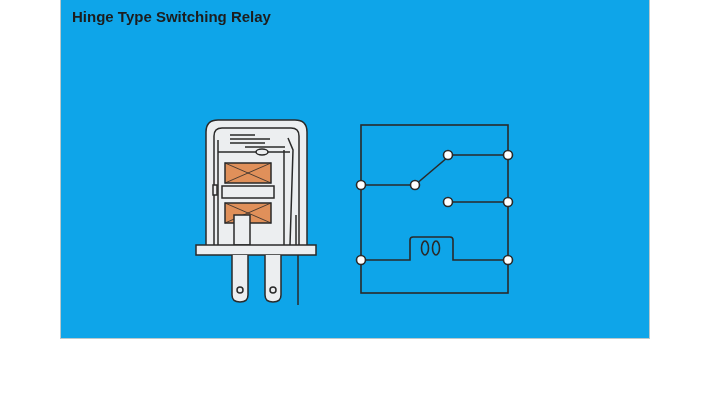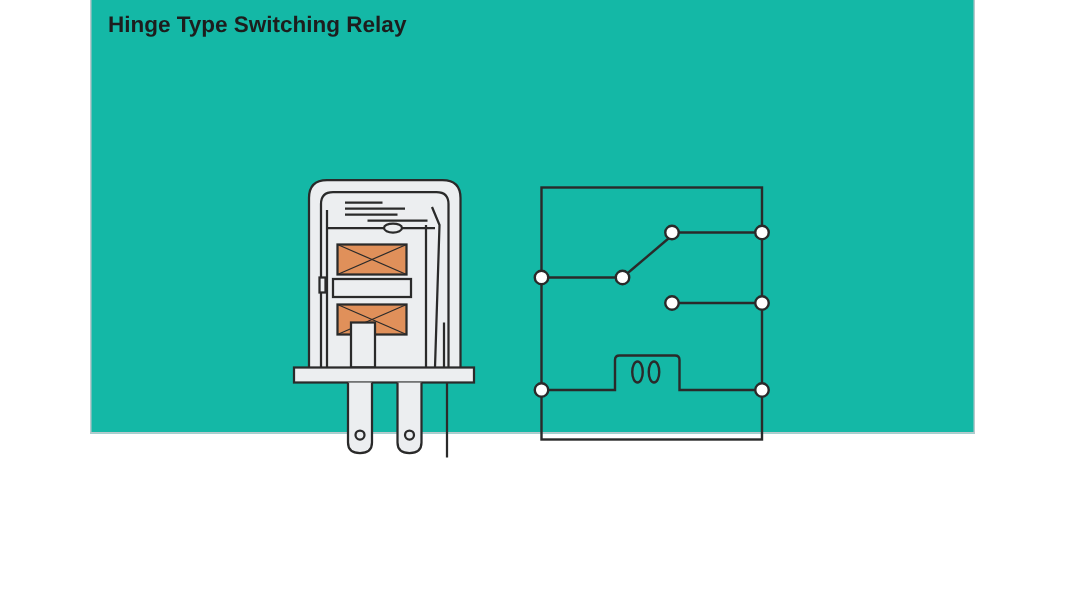--- a/index.html
+++ b/index.html
@@ -1,19 +1,19 @@
 <!DOCTYPE html>
 <html><head>
 <meta charset="utf-8">
 <style>
   html, body { margin:0; padding:0; }
   body { width:711px; height:400px; background:#ffffff; position:relative; overflow:hidden; }
   .panel {
-    position:absolute; left:60px; top:0; width:590px; height:289px;
-    background:#14b8a6; border:1px solid #b9c8cc; border-top:none; box-sizing:border-box;
+    position:absolute; left:60px; top:0; width:590px; height:339px;
+    background:#0ea5e9; border:1px solid #b9c8cc; border-top:none; box-sizing:border-box;
   }
   .title {
     position:absolute; left:11px; top:8px;
     font-family:"Liberation Sans", sans-serif; font-weight:bold; font-size:15px; color:#1d1d1d;
   }
   svg { position:absolute; left:0; top:0; }
 </style>
 </head>
 <body>
 

